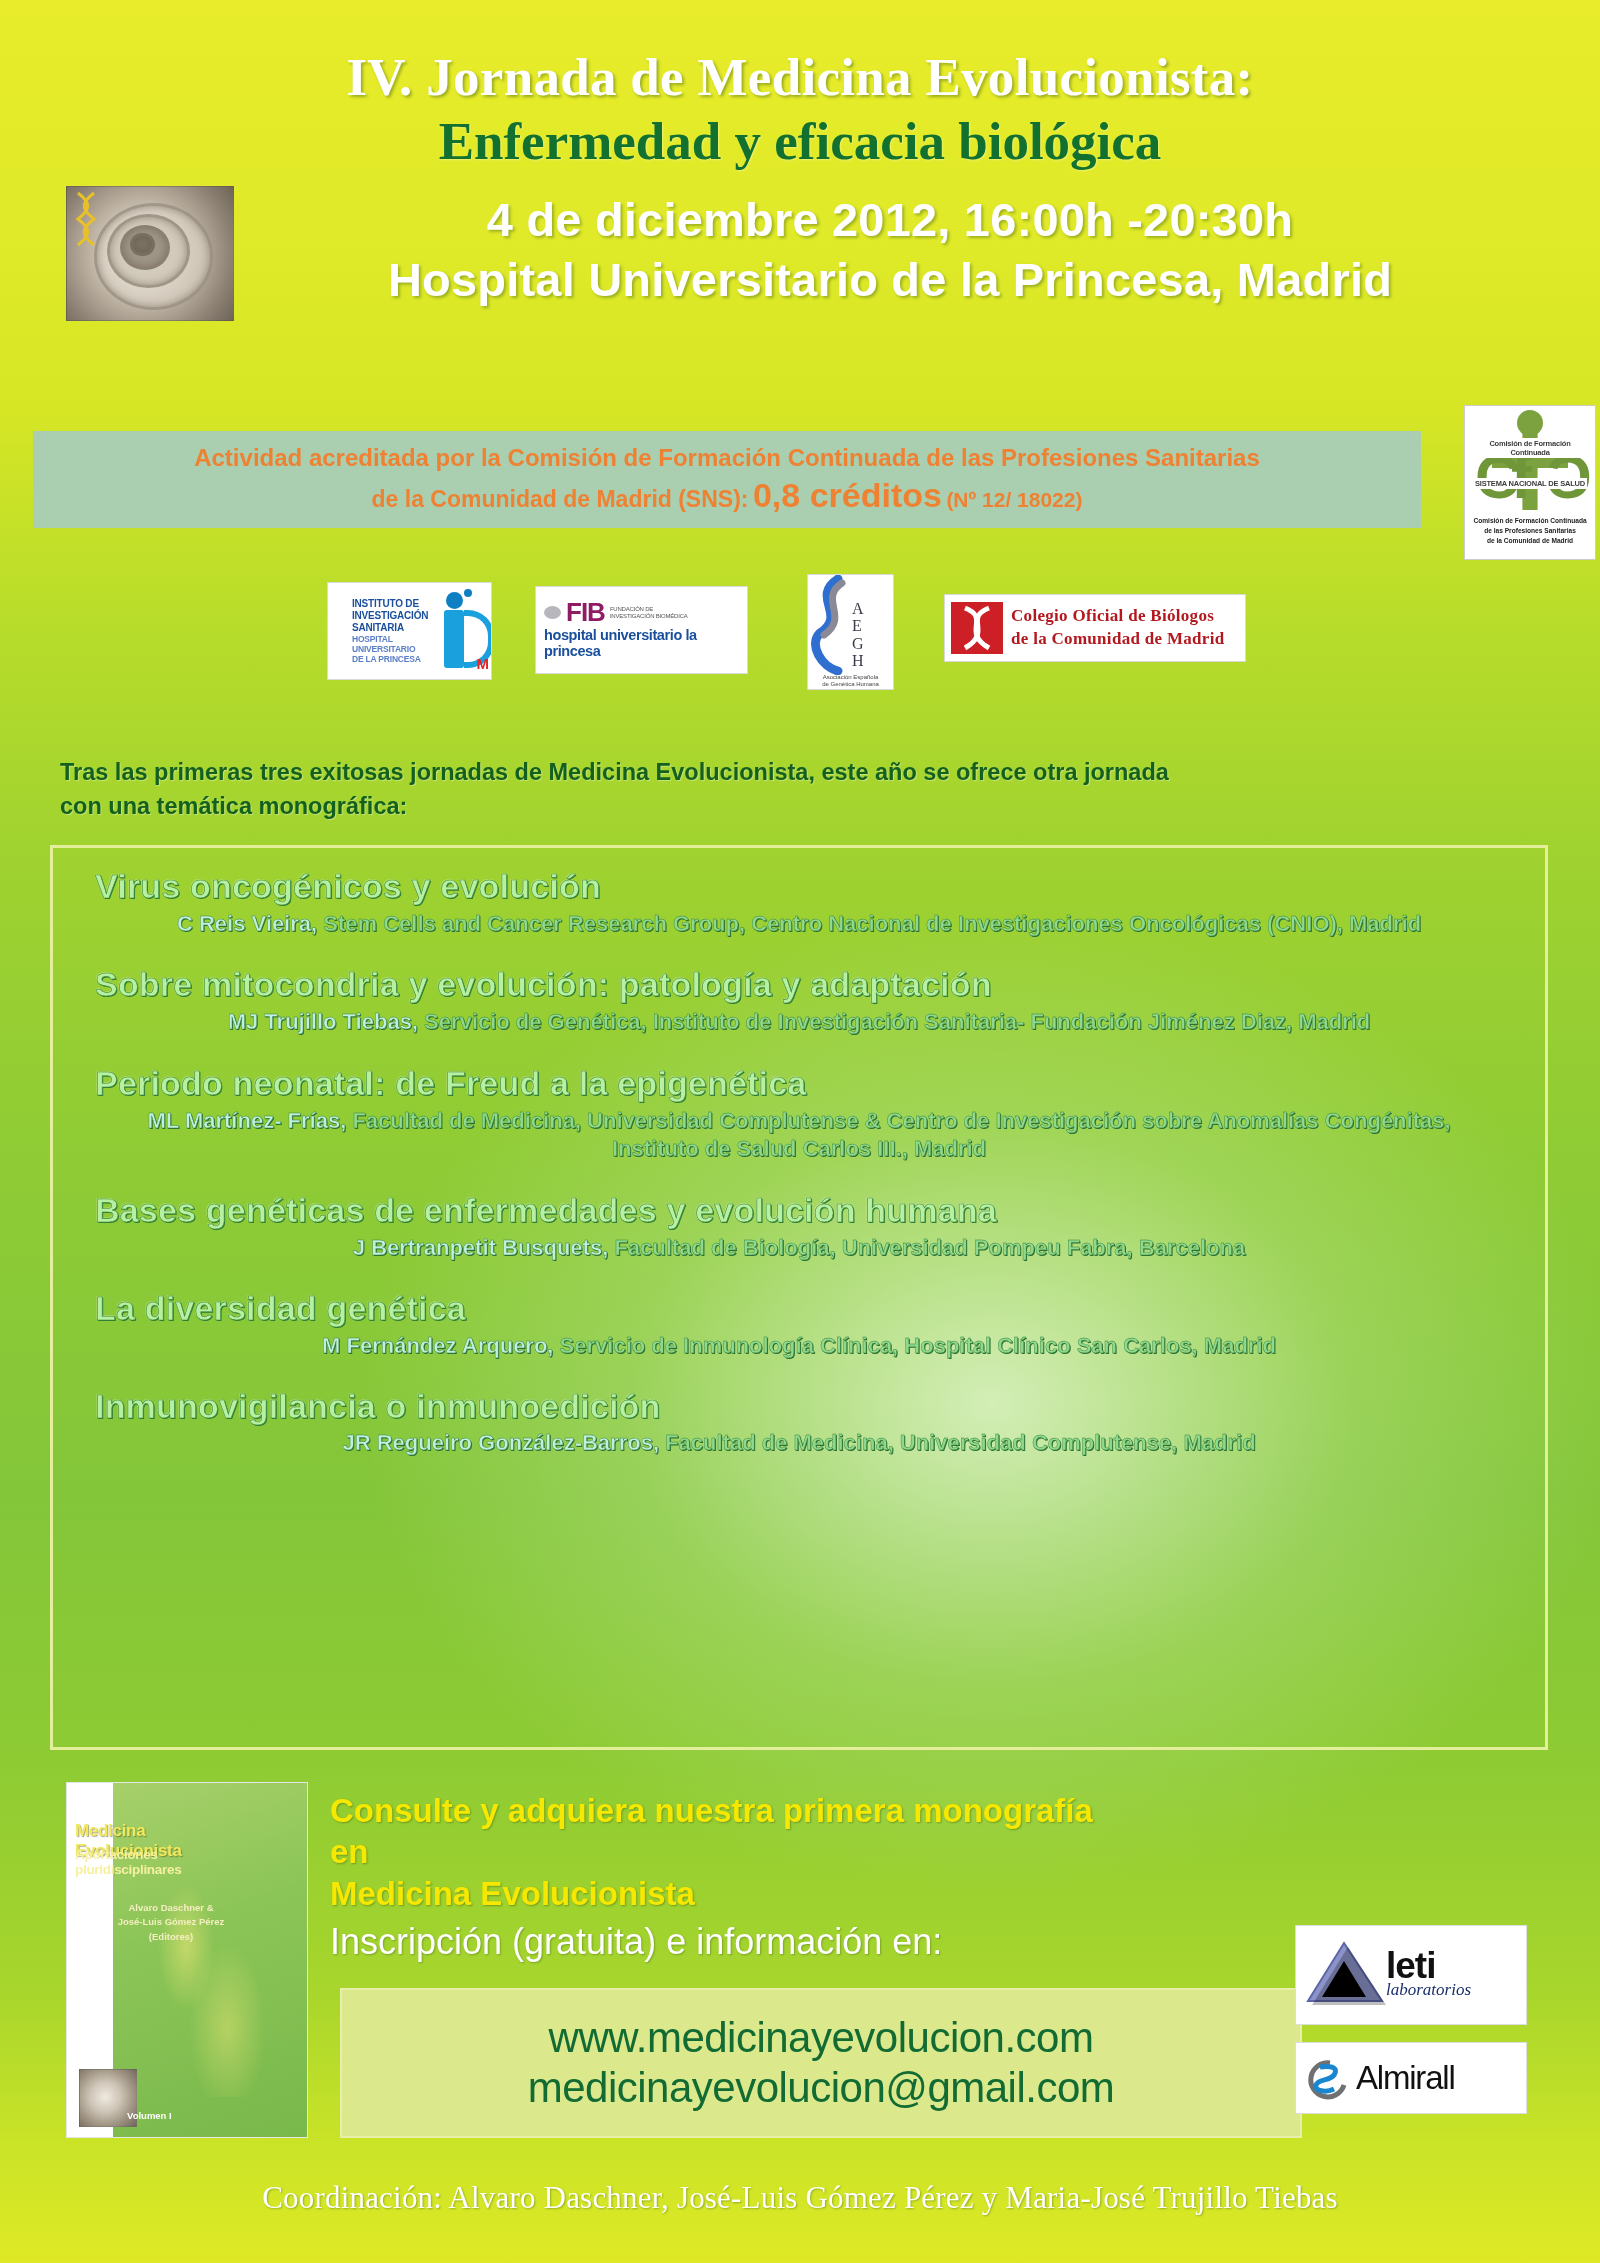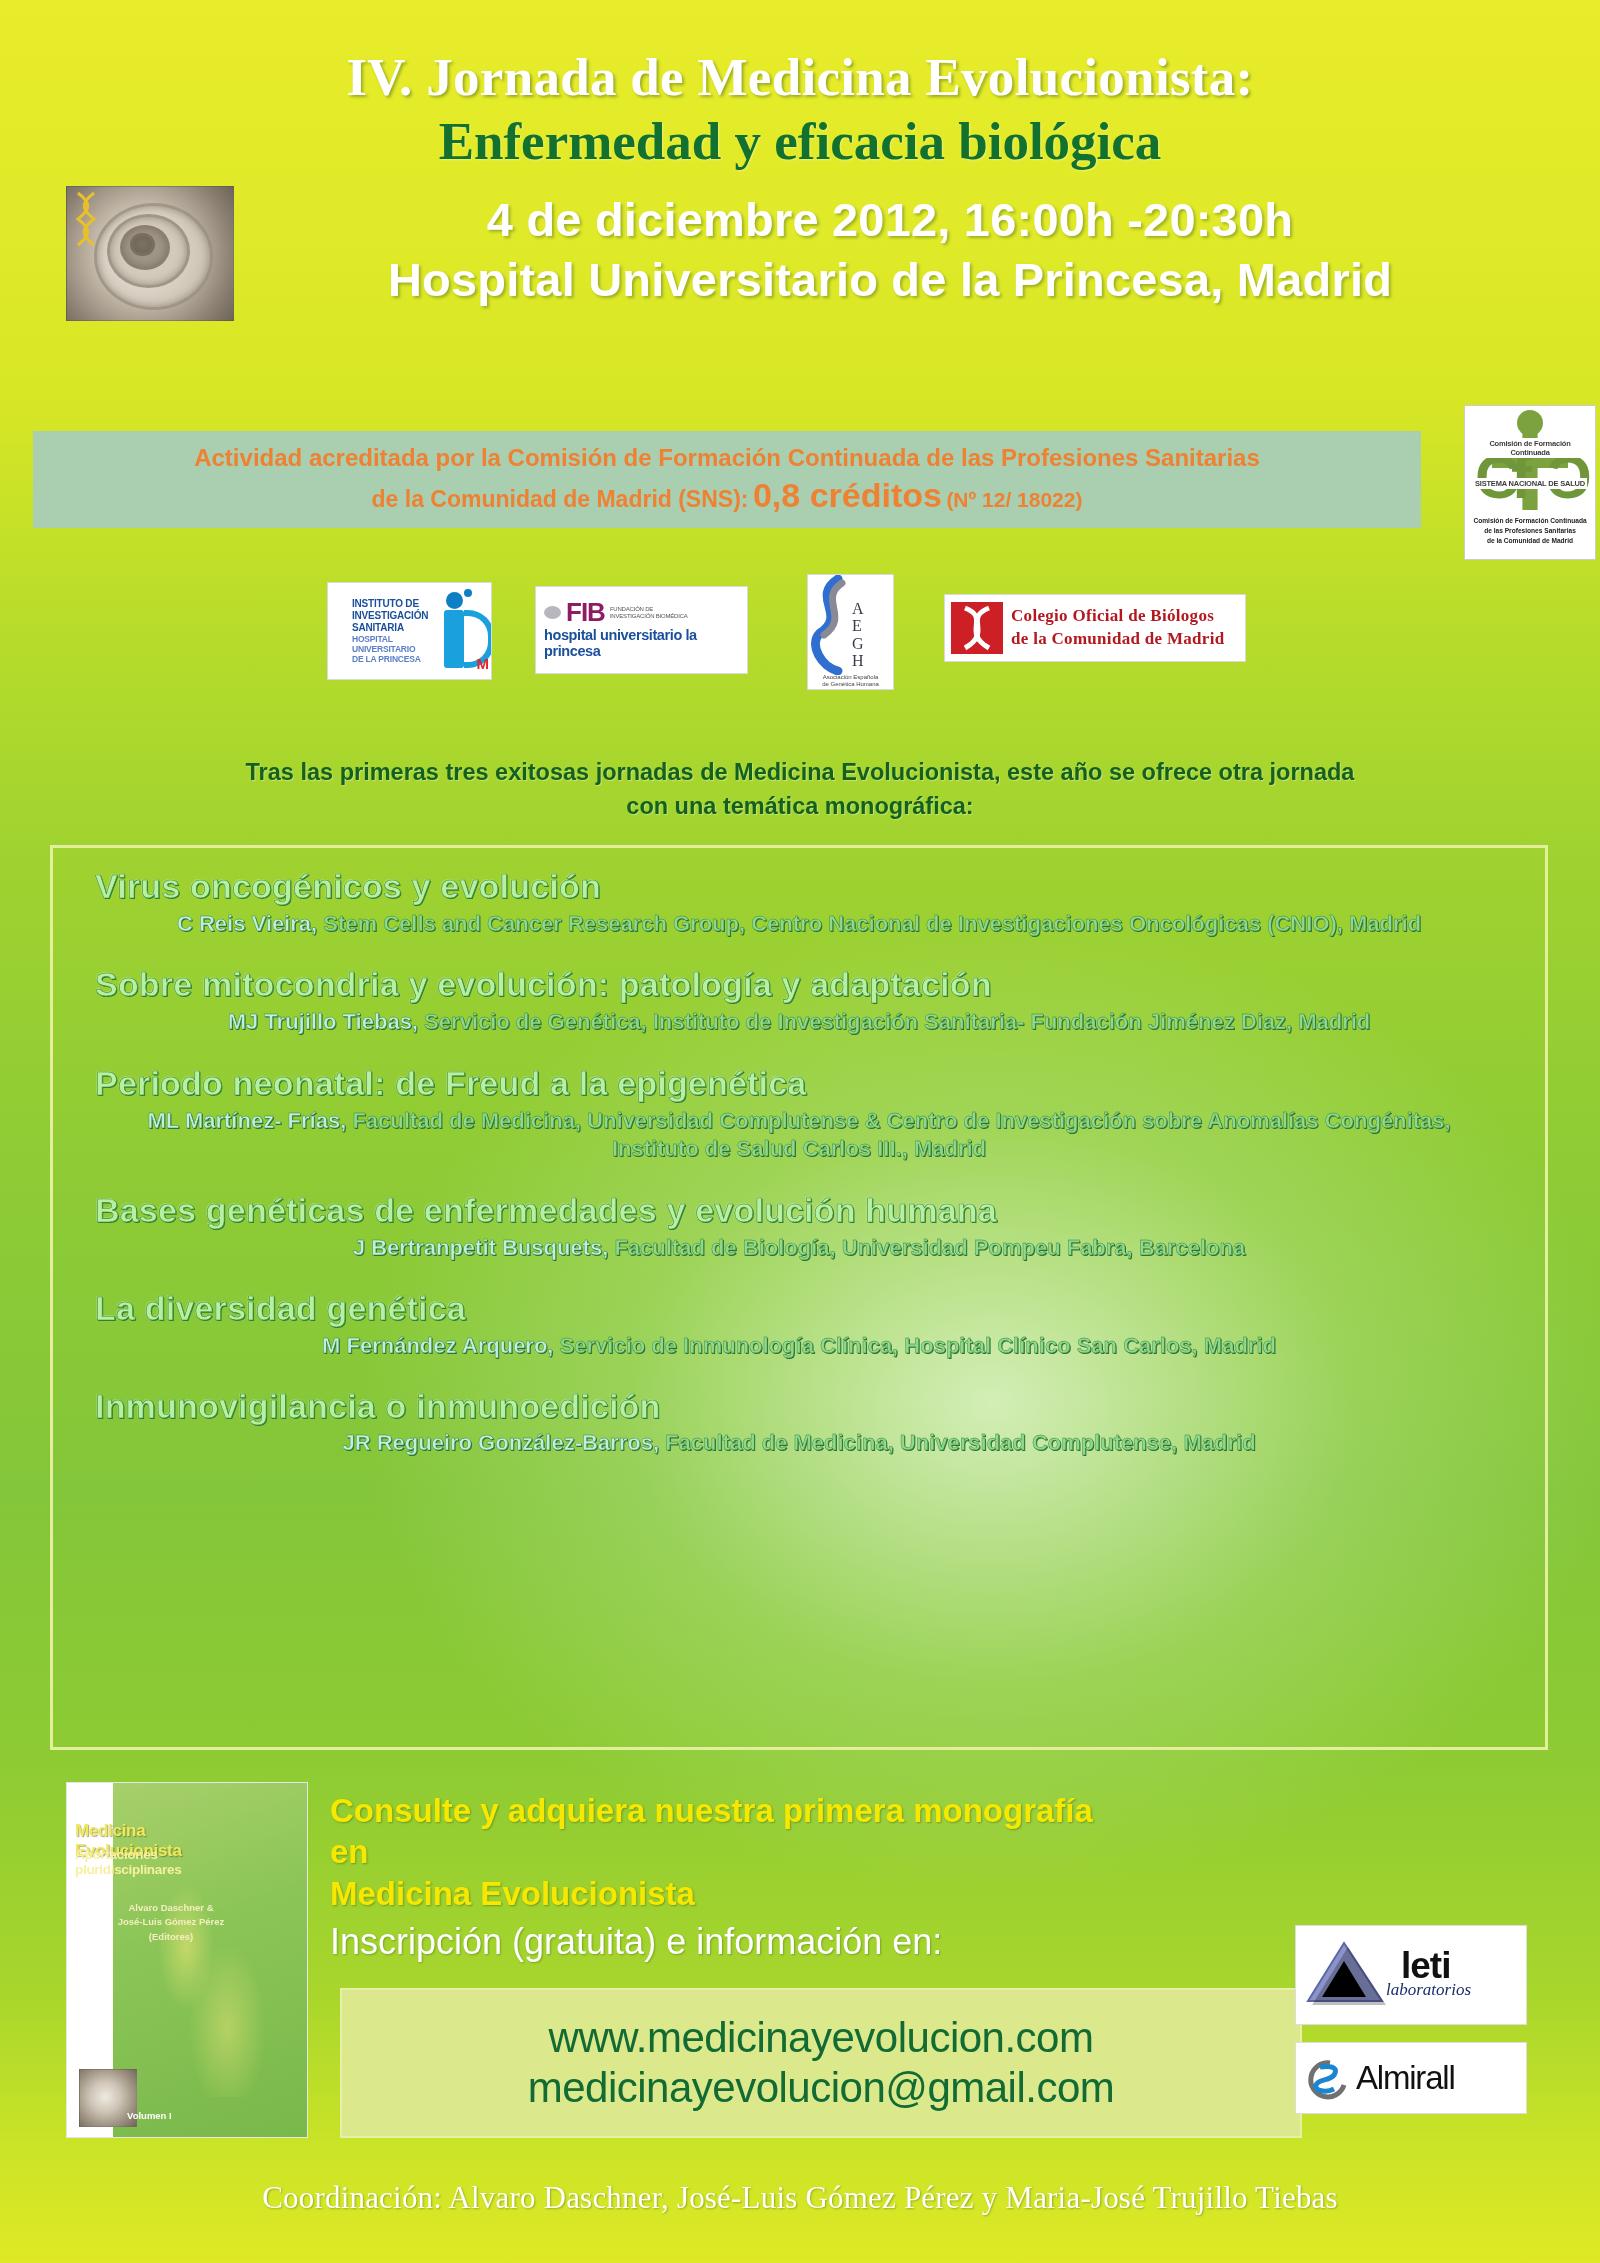--- a/index.html
+++ b/index.html
@@ -137,21 +137,21 @@
   .aegh-dna{ position:relative; width:44px; height:100px; }
   .aegh-letters{ display:flex; flex-direction:column; justify-content:center; font-family:"Liberation Serif", serif; font-size:16px; color:#3b3b4a; line-height:1.08; padding-top:5px;}
   .aegh-foot{ position:absolute; bottom:1px; left:0; width:100%; text-align:center; font-size:6px; color:#444; line-height:1.2;}
 
   .lg-cob{ left:944px; top:22px; width:302px; height:68px; display:flex; align-items:center; }
   .cob-sq{ width:52px;height:52px;background:#cc1f26;margin:0 8px 0 6px; position:relative; flex:0 0 auto;}
   .cob-txt{ font-family:"Liberation Serif", serif; font-weight:bold; font-size:17px; color:#b3181f; line-height:1.35; letter-spacing:0.3px;}
 
   
   .intro{
-    position:absolute; top:755px; left:60px; right:60px; text-align:center;
+    position:absolute; top:755px; left:60px; right:60px; text-align:left;
     color:#14601f; font-weight:bold; font-size:23.5px; line-height:1.45;
     text-shadow: 1px 1px 1px rgba(255,255,255,0.35);
   }
 
   
   .program{
     position:absolute; left:50px; top:845px; width:1498px; height:905px;
     border:3px solid #e3ef9a;
     padding:16px 28px 0 28px;
   }
@@ -217,21 +217,21 @@
   }
   .contact-box{
     position:absolute; left:340px; top:1988px; width:962px; height:150px;
     background:#dbe88c; border:2px solid #e7f0a8;
     display:flex; flex-direction:column; justify-content:center; align-items:center;
   }
   .contact-line{ font-size:42px; color:#126b33; line-height:1.18; letter-spacing:-0.5px;}
 
   .lg-leti{ position:absolute; left:1295px; top:1925px; width:232px; height:100px; background:#fff; border:1px solid #ddd; display:flex; align-items:center;}
   .leti-tri{ position:relative; width:84px; height:76px; margin-left:6px;}
-  .leti-word{ font-size:37px; font-weight:bold; color:#111; letter-spacing:-1px; line-height:0.85;margin-left:15px;}
+  .leti-word{ font-size:37px; font-weight:bold; color:#111; letter-spacing:-1px; line-height:0.85;}
   .leti-sub{ font-family:"Liberation Serif", serif; font-style:italic; font-size:17px; color:#1a2f6b; margin-top:-2px;}
 
   .lg-almirall{ position:absolute; left:1295px; top:2042px; width:232px; height:72px; background:#fff; border:1px solid #ddd; display:flex; align-items:center; gap:6px; padding-left:8px;}
   .alm-mark{ position:relative; width:46px; height:46px;}
   .alm-word{ font-size:33px; font-weight:normal; color:#111; letter-spacing:-1.2px;}
 
   
   .footer{
     position:absolute; left:0; right:0; top:2180px; text-align:center;
     font-family:"Liberation Serif", serif; font-size:31px; color:#ffffff;

